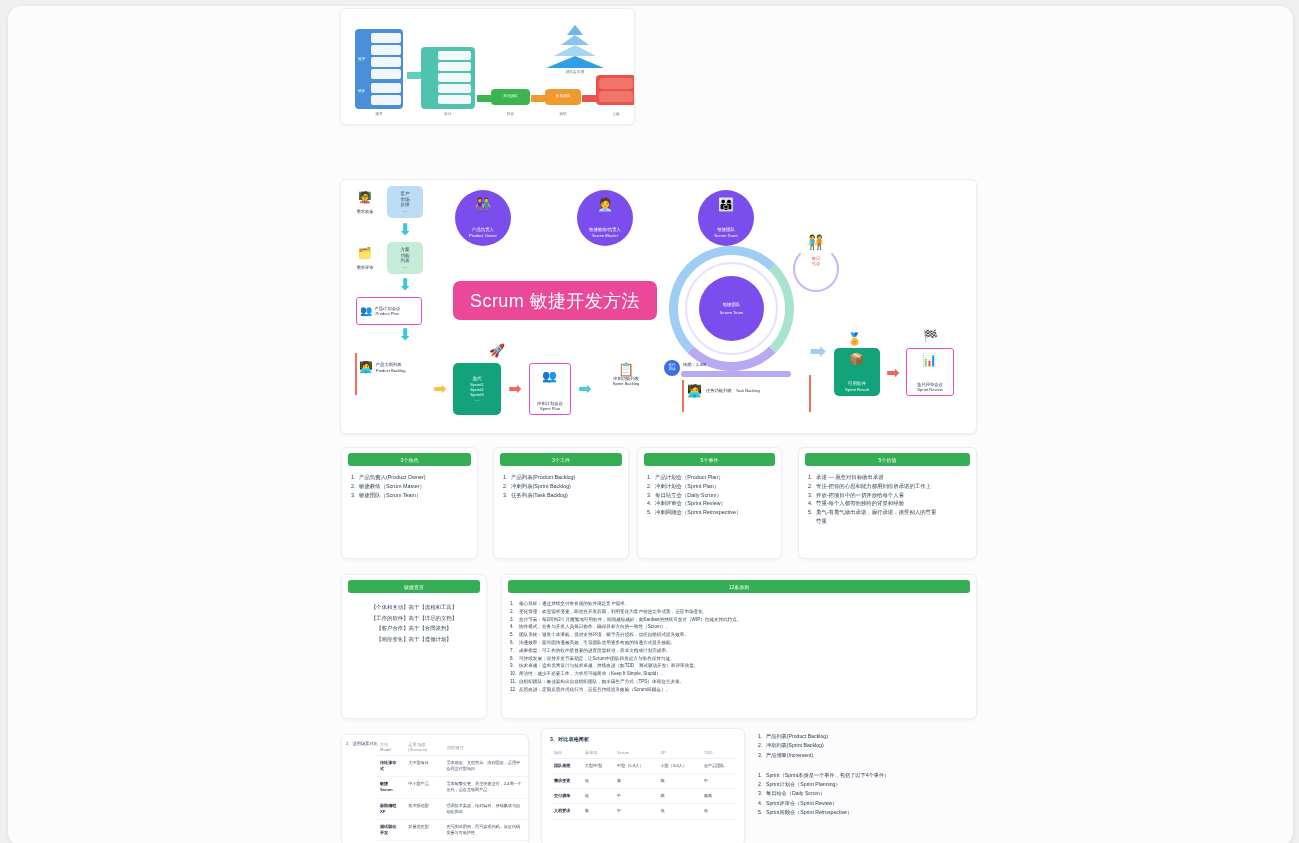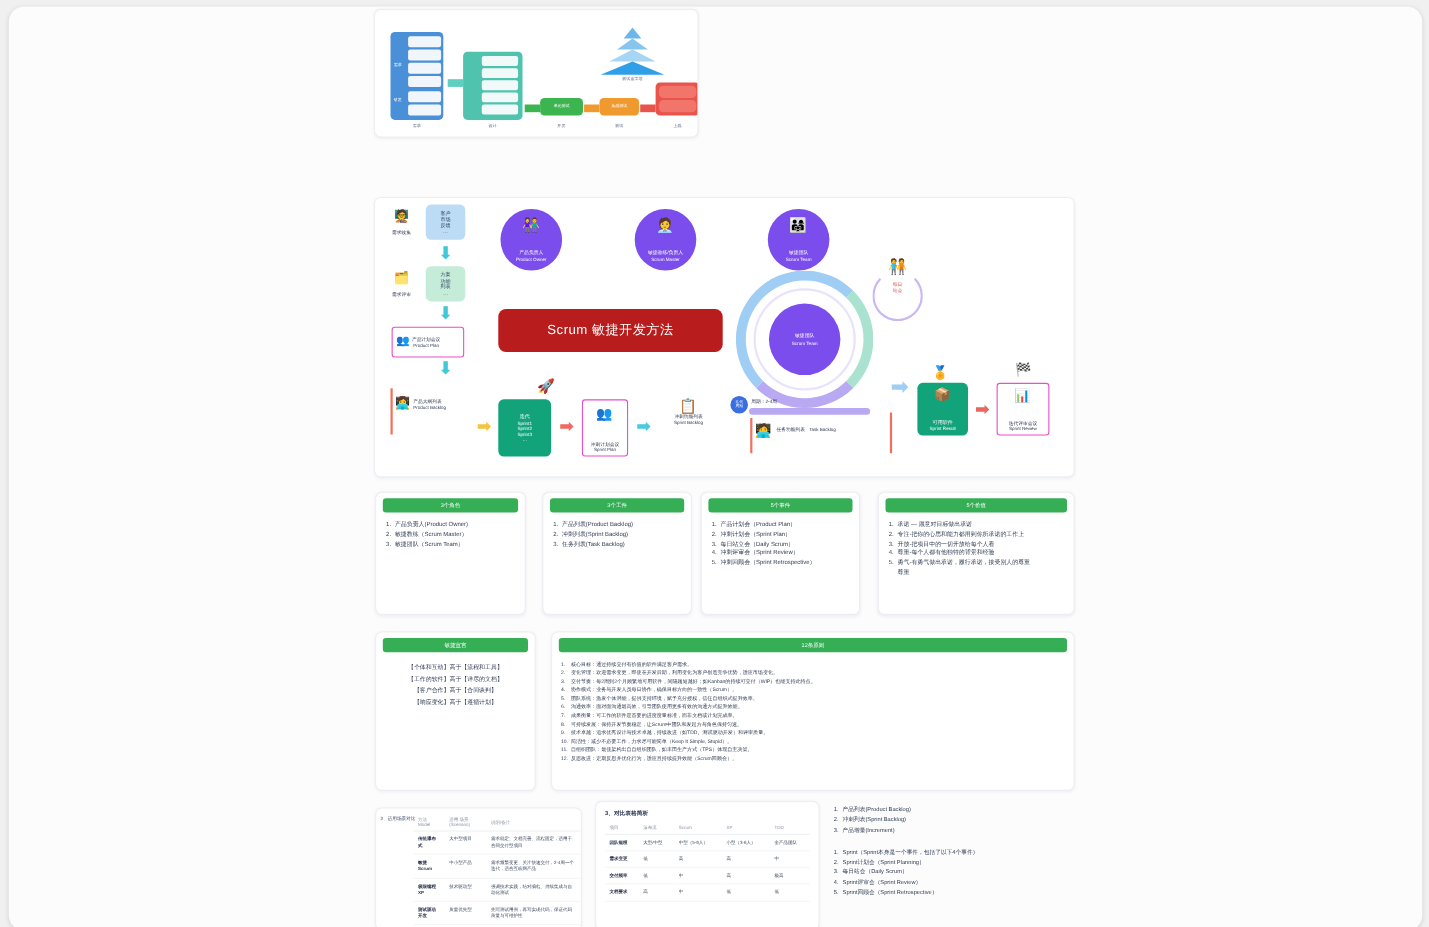--- a/index.html
+++ b/index.html
@@ -60,23 +60,23 @@
   .circ {
     position: absolute; border-radius: 50%;
     background: #7b4dec; color: #fff;
     display: flex; flex-direction: column;
     align-items: center; justify-content: flex-end;
     padding-bottom: 8px; text-align: center;
   }
   .circ .cn { font-size: 4.4px; line-height: 1.25; }
   .circ .en { font-size: 4.2px; line-height: 1.25; }
   .banner {
-    position: absolute; background: #b91c1c; border-radius: 7px;
+    position: absolute; background: #ec4899; border-radius: 7px;
     color: #fff; display: flex; align-items: center; justify-content: center;
-    font-size: 12px; letter-spacing: .4px;
+    font-size: 18px; letter-spacing: .4px;
   }
   .pinkbox {
     position: absolute; background: #fff; border: 1.4px solid #e84ec8;
     border-radius: 3px; display: flex; flex-direction: column;
     align-items: center; justify-content: flex-end; padding-bottom: 3px;
     text-align: center; color: #2c3550;
   }
   .pinkbox .cn { font-size: 4.3px; }
   .pinkbox .en { font-size: 4.1px; }
   .plainlabel {

